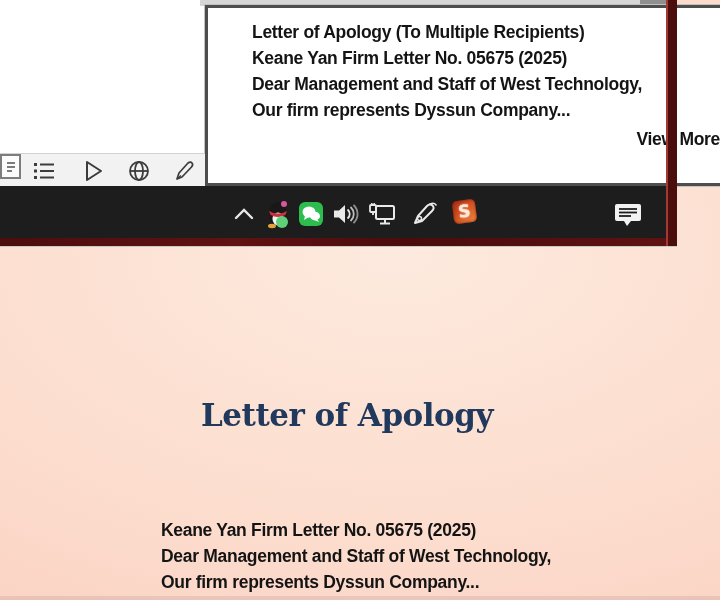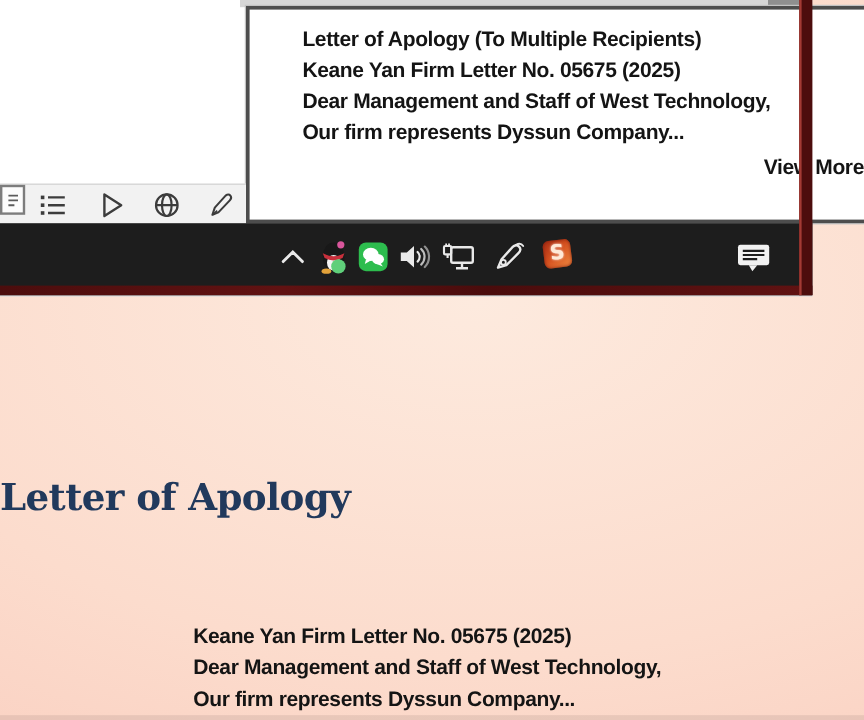--- a/index.html
+++ b/index.html
@@ -43,21 +43,21 @@
                display:flex;align-items:center;justify-content:center;
                box-shadow:inset 0 0 3px #7e1d0c;}
   .sogou-badge span{color:#ffe9d6;font-weight:800;font-size:17px;line-height:17px;
                     font-family:"DejaVu Sans",sans-serif;text-shadow:0 0 2px #fff;}
 
   
   .red-strip{position:absolute;right:0;top:0;width:11px;height:246px;
              background:#4c0d0d;border-left:2px solid #a23a34;box-sizing:border-box;}
 
   
-  .slide-title{position:absolute;left:0;top:397px;width:694px;text-align:left;
+  .slide-title{position:absolute;left:0;top:397px;width:694px;text-align:center;
                font-family:"DejaVu Serif",serif;font-weight:bold;font-size:31px;
                color:#21395c;letter-spacing:-0.5px;}
   .slide-body{position:absolute;left:161px;top:517px;}
   .slide-body .popup-line{letter-spacing:-0.3px;}
   .slide-bottom-edge{position:absolute;left:0;bottom:0;width:720px;height:4px;
                      background:rgba(150,120,118,0.18);}
 
   svg{display:block;}
 </style>
 </head>

